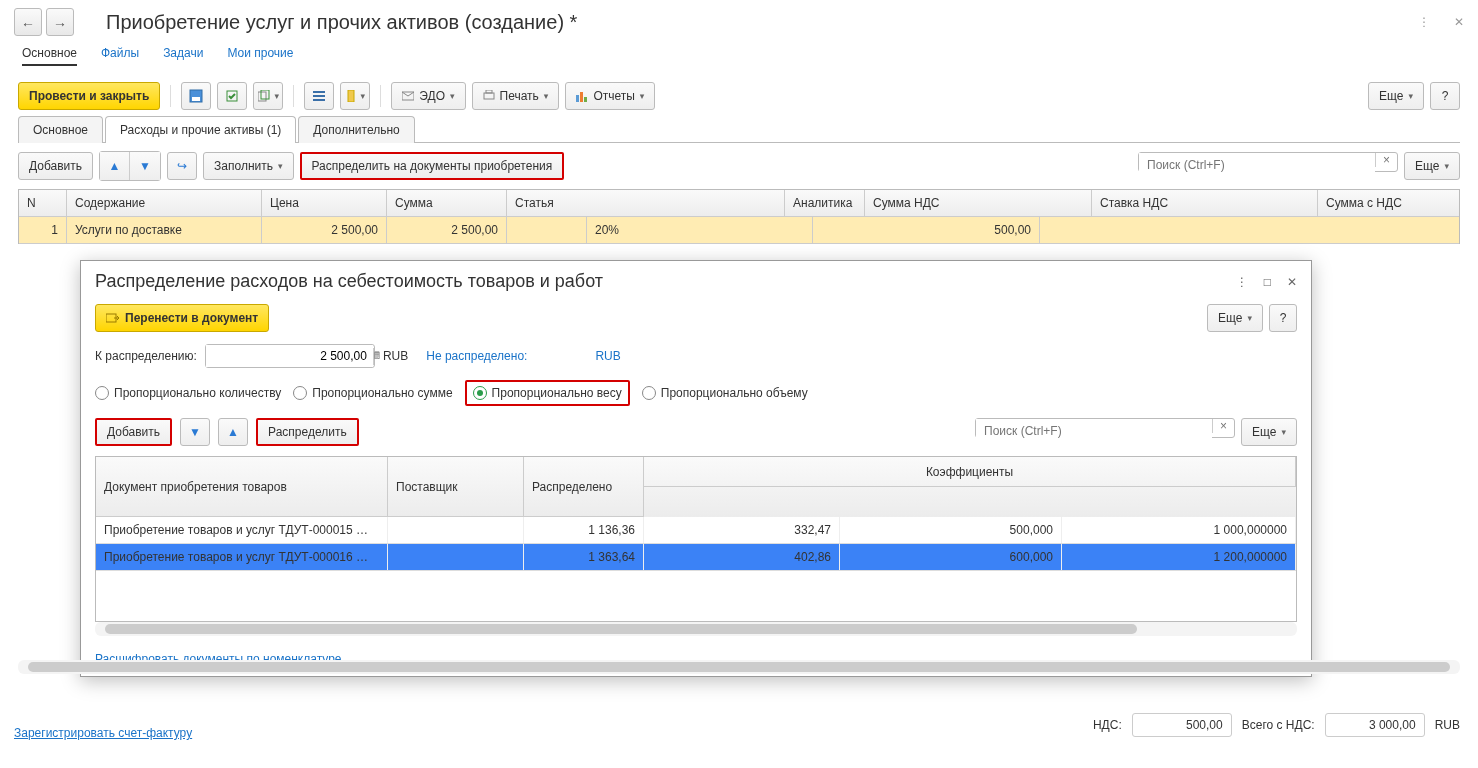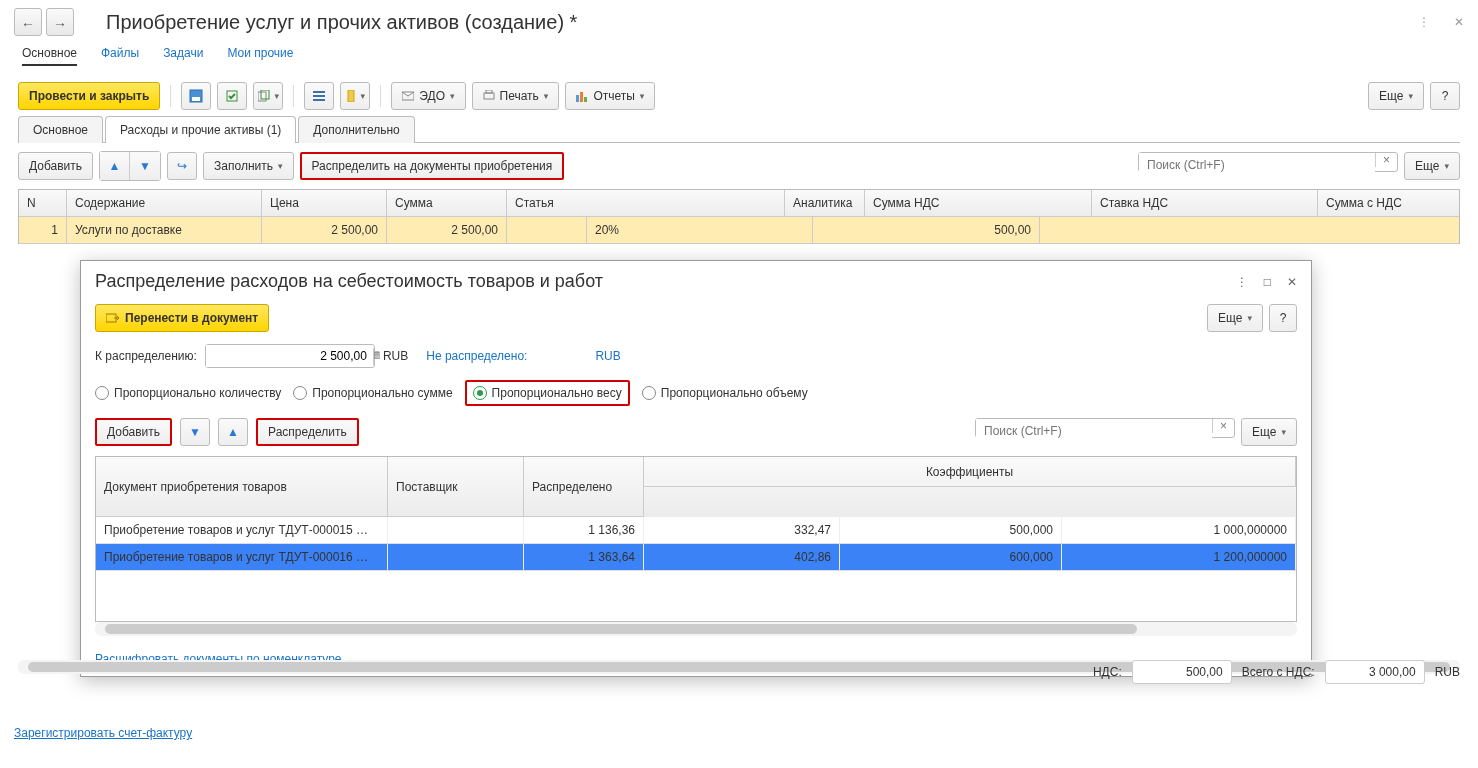--- a/index.html
+++ b/index.html
@@ -55,21 +55,21 @@
 .dlg-table .subhead{display:flex;background:linear-gradient(#fafafa,#ececec);}
 .dlg-table .sh{border-right:1px solid #ccc;border-bottom:1px solid #ccc;padding:6px 8px;}
 .dlg-table .drow{display:flex;border-bottom:1px solid #ddd;}
 .dlg-table .dcell{border-right:1px solid #eee;padding:6px 8px;white-space:nowrap;overflow:hidden;}
 .drow.sel{background:#3b82f6;}
 .link{color:#1a73c8;text-decoration:underline;cursor:pointer;padding:10px 14px;display:inline-block;}
 .scroll-strip{height:14px;margin:0 14px 6px;background:#f4f4f4;position:relative;border-radius:6px;}
 .scroll-thumb{position:absolute;left:10px;right:160px;top:2px;height:10px;background:#ccc;border-radius:5px;}
 .btm-scroll{position:absolute;left:18px;right:18px;top:660px;height:14px;background:#f4f4f4;border-radius:6px;}
 .btm-scroll .thumb{position:absolute;left:10px;right:10px;top:2px;height:10px;background:#ccc;border-radius:5px;}
-.totals{position:absolute;right:18px;top:660px;display:flex;align-items:center;gap:10px;}
+.totals{position:absolute;right:18px;top:713px;display:flex;align-items:center;gap:10px;}
 .tot-box{width:100px;height:24px;border:1px solid #ccc;border-radius:3px;text-align:right;padding:0 8px;line-height:22px;background:#fff;}
 .footer-link{position:absolute;left:0;bottom:18px;}
 .caret::after{content:" \25BE";font-size:9px;color:#666;}
 svg{display:block;}
 </style>
 </head>
 <body>
 
 <div class="hdr">
   <div class="navbtns">

